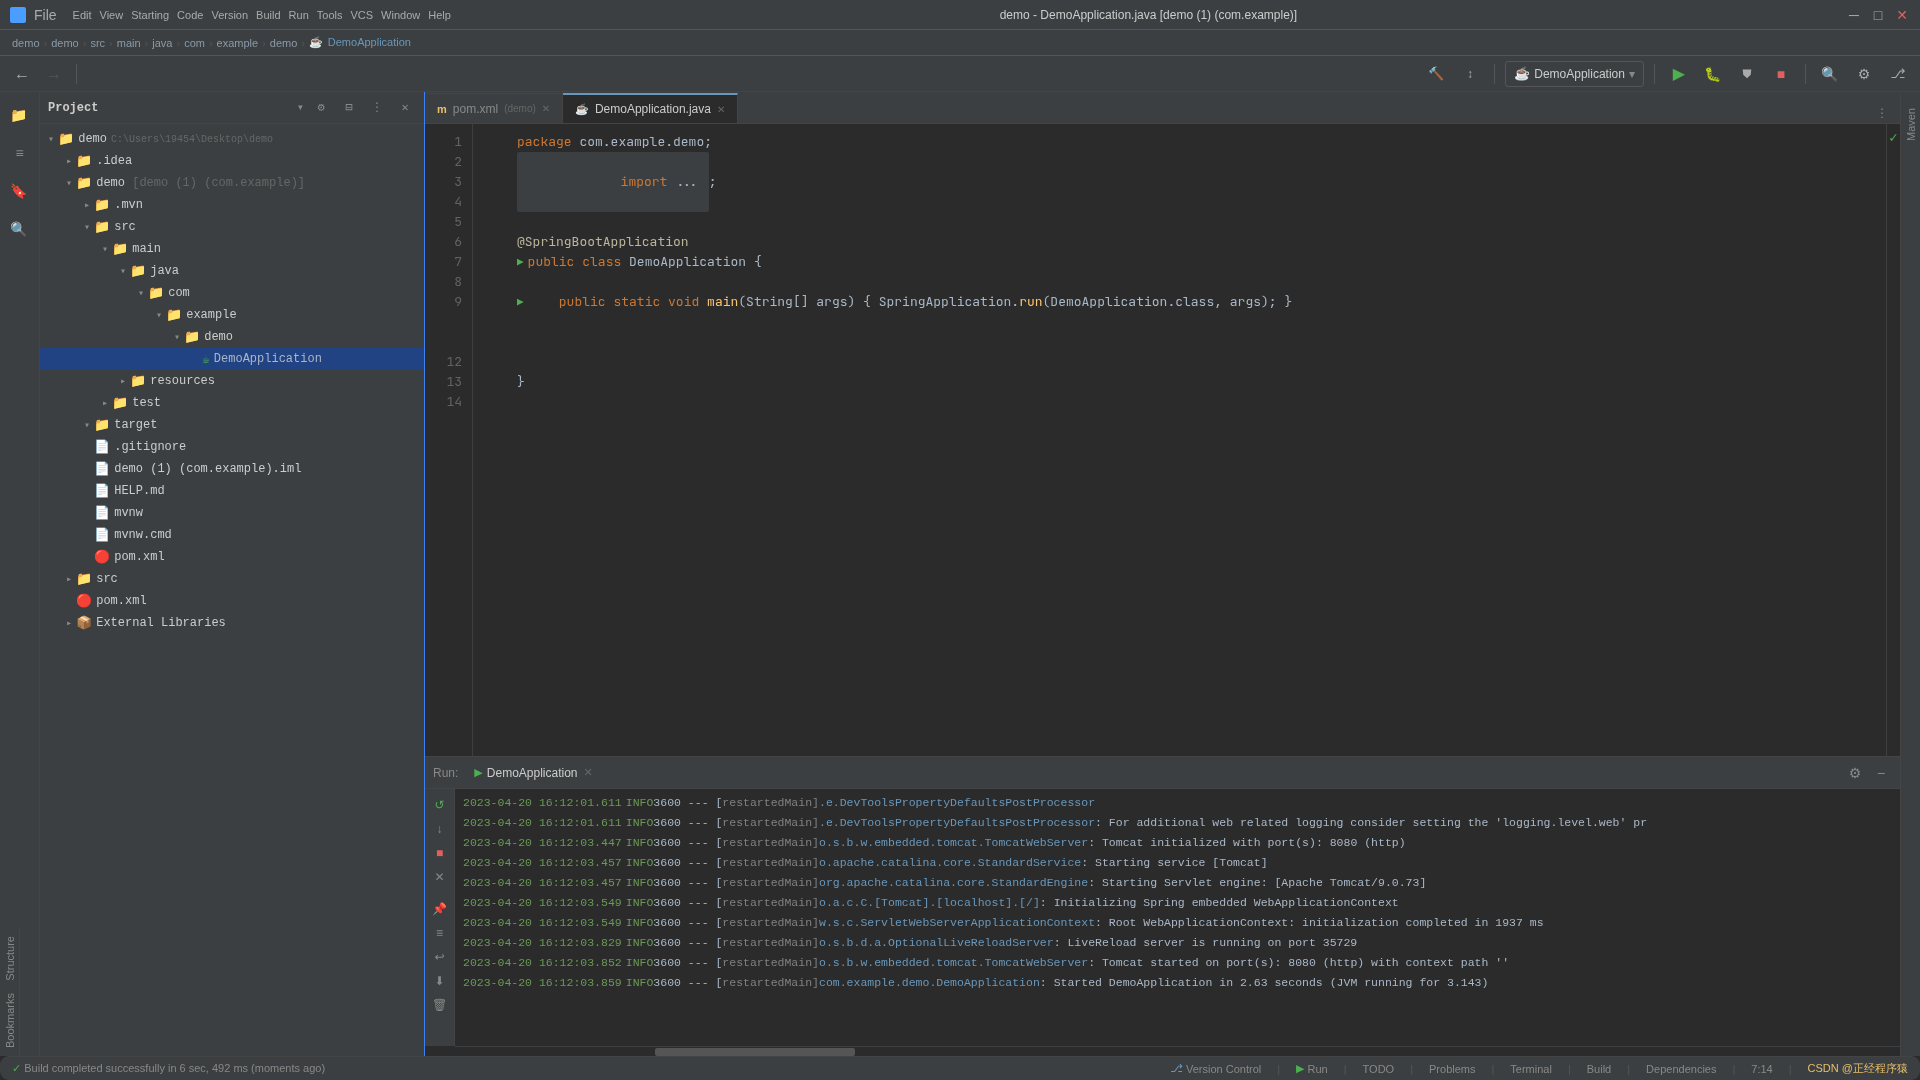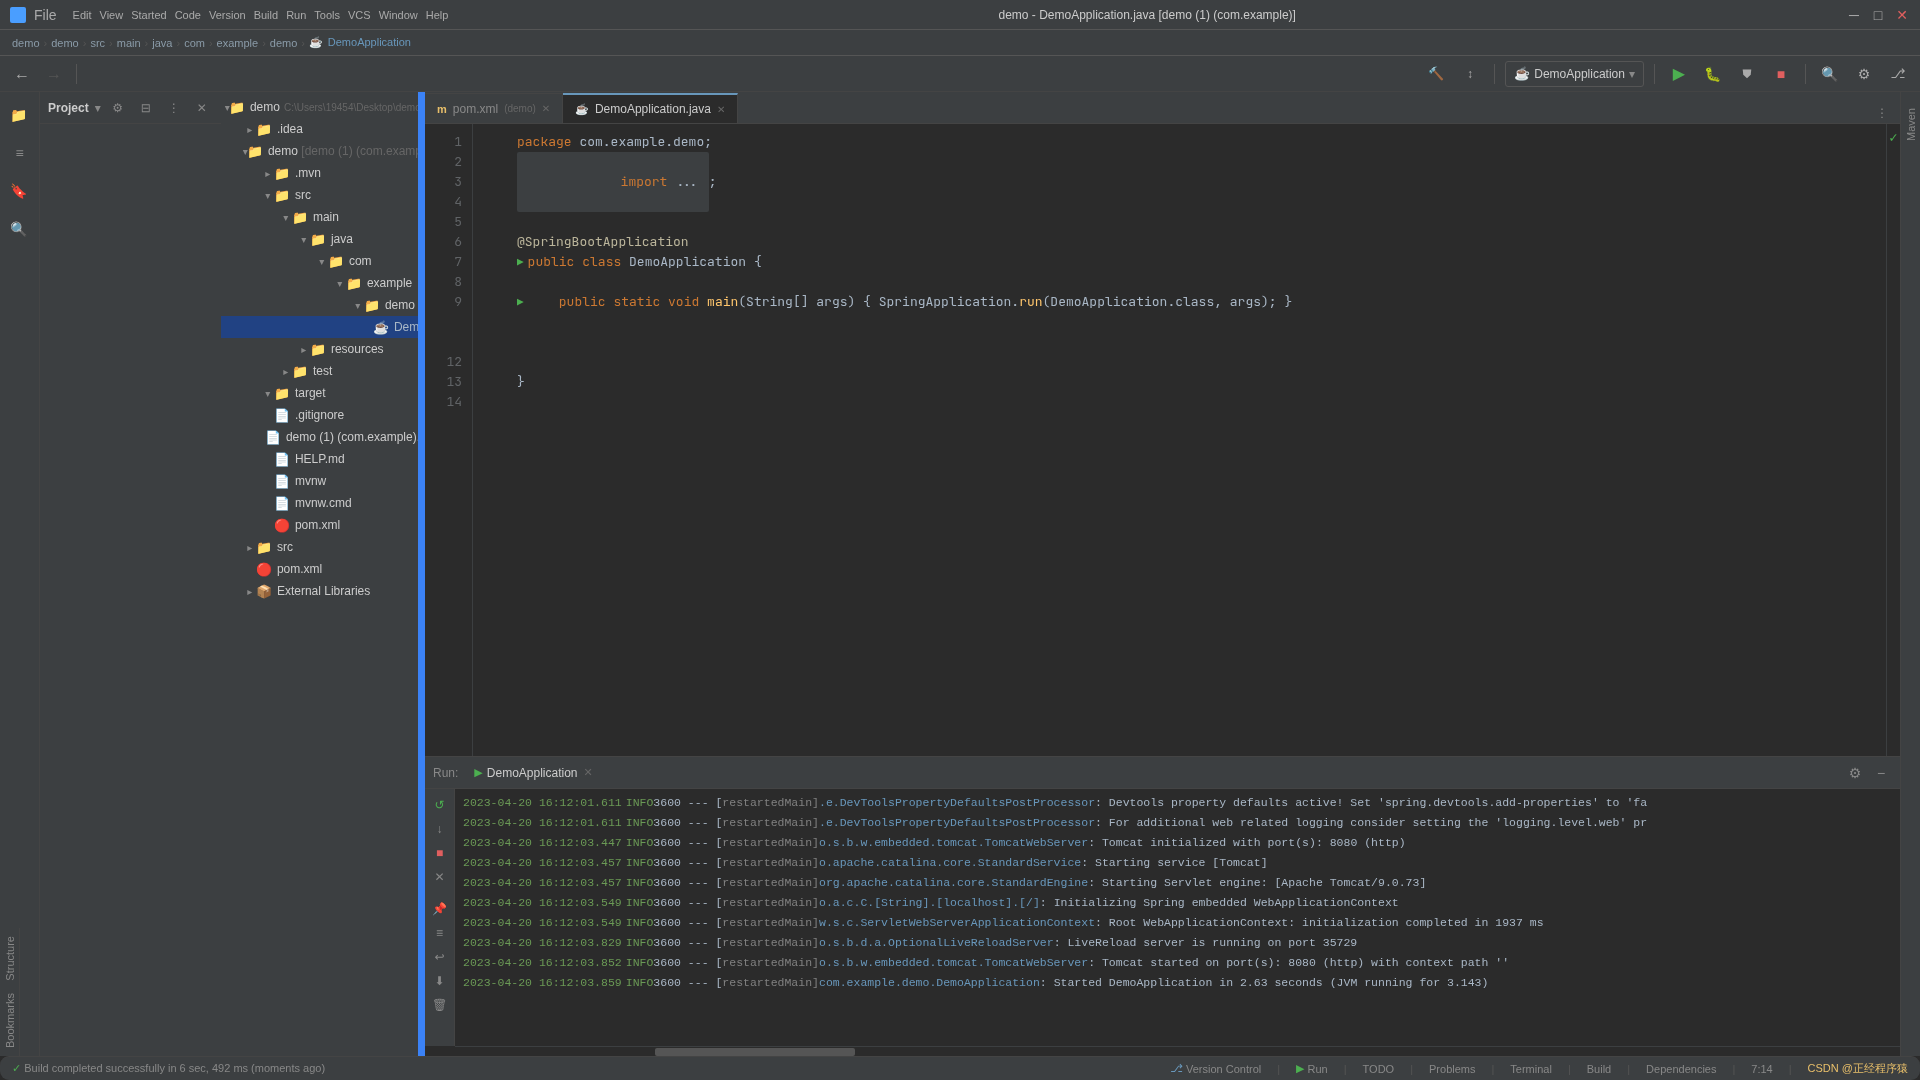--- a/index.html
+++ b/index.html
@@ -112,23 +112,24 @@
       width: 30px; height: 30px;
       display: flex; align-items: center; justify-content: center;
       cursor: pointer; border-radius: 3px; color: #888; font-size: 14px;
     }
 
     
     #project-panel {
       width: 385px;
       background: #3c3f41;
       display: flex;
-      flex-direction: row;
-      flex-shrink: 0;
-      border-right: 7px solid #3b82f6;
+      flex-direction: column;
+      flex-shrink: 0;
+      border-right: 1px solid #3b82f6;
+      font-family: Liberation Mono, monospace;
     }
     #project-header {
       height: 32px;
       display: flex;
       align-items: center;
       padding: 0 8px;
       background: #3c3f41;
       border-bottom: 1px solid #444;
       font-size: 12px;
       color: #ccc;
@@ -372,21 +373,21 @@
     ::-webkit-scrollbar-thumb { background: #555; border-radius: 2px; }
   </style>
 </head>
 <body>
 
 <div id="title-bar">
   <div class="app-icon"></div>
   <span style="font-size:14px; color:#aaa; margin-right: 16px;">File</span>
   <span style="font-size:11px; color:#aaa; margin-right: 8px;">Edit</span>
   <span style="font-size:11px; color:#aaa; margin-right: 8px;">View</span>
-  <span style="font-size:11px; color:#aaa; margin-right: 8px;">Started</span>
+  <span style="font-size:11px; color:#aaa; margin-right: 8px;">Starting</span>
   <span style="font-size:11px; color:#aaa; margin-right: 8px;">Code</span>
   <span style="font-size:11px; color:#aaa; margin-right: 8px;">Version</span>
   <span style="font-size:11px; color:#aaa; margin-right: 8px;">Build</span>
   <span style="font-size:11px; color:#aaa; margin-right: 8px;">Run</span>
   <span style="font-size:11px; color:#aaa; margin-right: 8px;">Tools</span>
   <span style="font-size:11px; color:#aaa; margin-right: 8px;">VCS</span>
   <span style="font-size:11px; color:#aaa; margin-right: 8px;">Window</span>
   <span style="font-size:11px; color:#aaa;">Help</span>
   <div class="title-text">demo - DemoApplication.java [demo (1) (com.example)]</div>
   <div class="window-controls">
@@ -744,21 +745,20 @@
           <div class="console-tool-btn">🗑</div>
         </div>
 
         <div id="console-output">
           <div class="log-line">
             <span class="log-timestamp">2023-04-20 16:12:01.611</span>
             <span class="log-level-info"> INFO </span>
             <span class="log-pid">3600 --- [</span>
             <span class="log-thread">  restartedMain] </span>
             <span class="log-class">.e.DevToolsPropertyDefaultsPostProcessor </span>
-            <span class="log-message">: Devtools property defaults active! Set 'spring.devtools.add-properties' to 'fa</span>
           </div>
           <div class="log-line">
             <span class="log-timestamp">2023-04-20 16:12:01.611</span>
             <span class="log-level-info"> INFO </span>
             <span class="log-pid">3600 --- [</span>
             <span class="log-thread">  restartedMain] </span>
             <span class="log-class">.e.DevToolsPropertyDefaultsPostProcessor </span>
             <span class="log-message">: For additional web related logging consider setting the 'logging.level.web' pr</span>
           </div>
           <div class="log-line">
@@ -783,21 +783,21 @@
             <span class="log-pid">3600 --- [</span>
             <span class="log-thread">  restartedMain] </span>
             <span class="log-class">org.apache.catalina.core.StandardEngine  </span>
             <span class="log-message">: Starting Servlet engine: [Apache Tomcat/9.0.73]</span>
           </div>
           <div class="log-line">
             <span class="log-timestamp">2023-04-20 16:12:03.549</span>
             <span class="log-level-info"> INFO </span>
             <span class="log-pid">3600 --- [</span>
             <span class="log-thread">  restartedMain] </span>
-            <span class="log-class">o.a.c.C.[String].[localhost].[/]         </span>
+            <span class="log-class">o.a.c.C.[Tomcat].[localhost].[/]         </span>
             <span class="log-message">: Initializing Spring embedded WebApplicationContext</span>
           </div>
           <div class="log-line">
             <span class="log-timestamp">2023-04-20 16:12:03.549</span>
             <span class="log-level-info"> INFO </span>
             <span class="log-pid">3600 --- [</span>
             <span class="log-thread">  restartedMain] </span>
             <span class="log-class">w.s.c.ServletWebServerApplicationContext </span>
             <span class="log-message">: Root WebApplicationContext: initialization completed in 1937 ms</span>
           </div>

